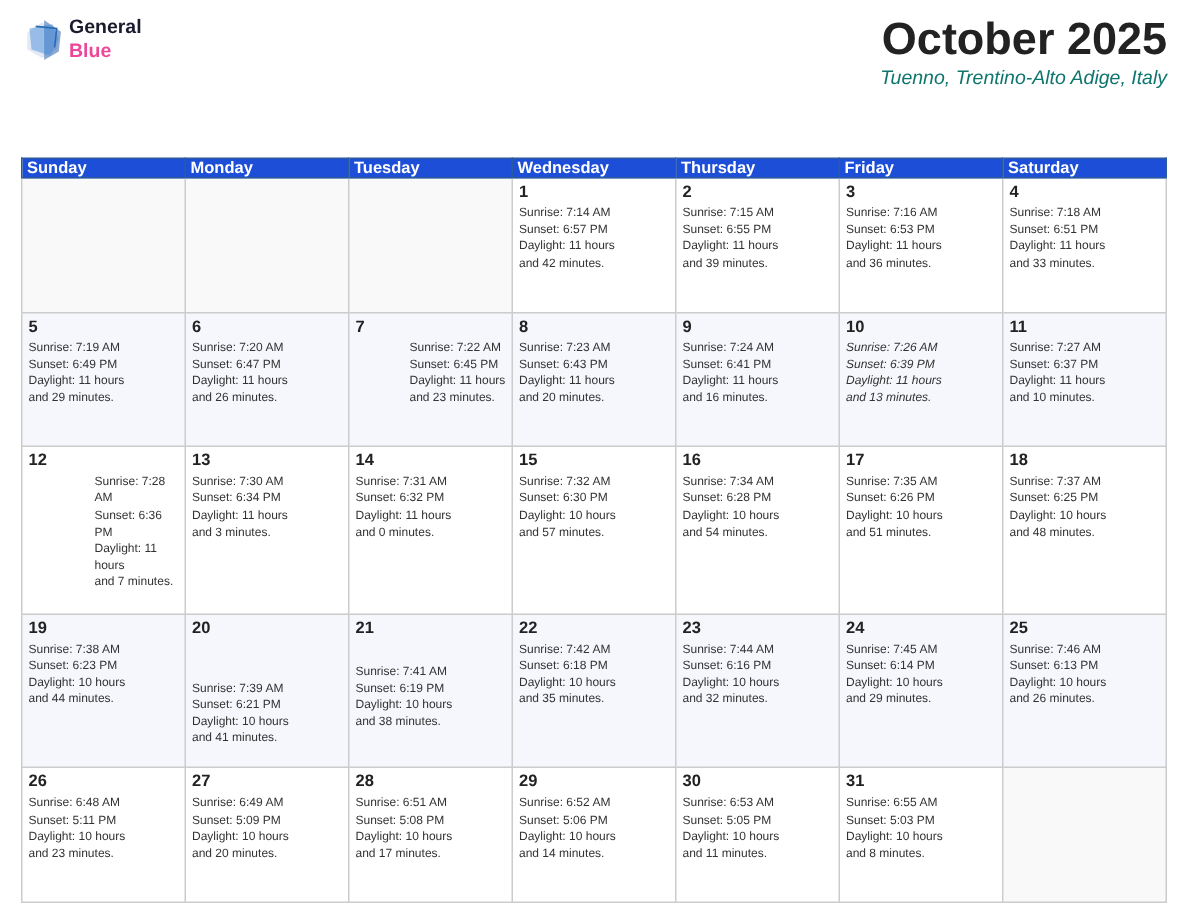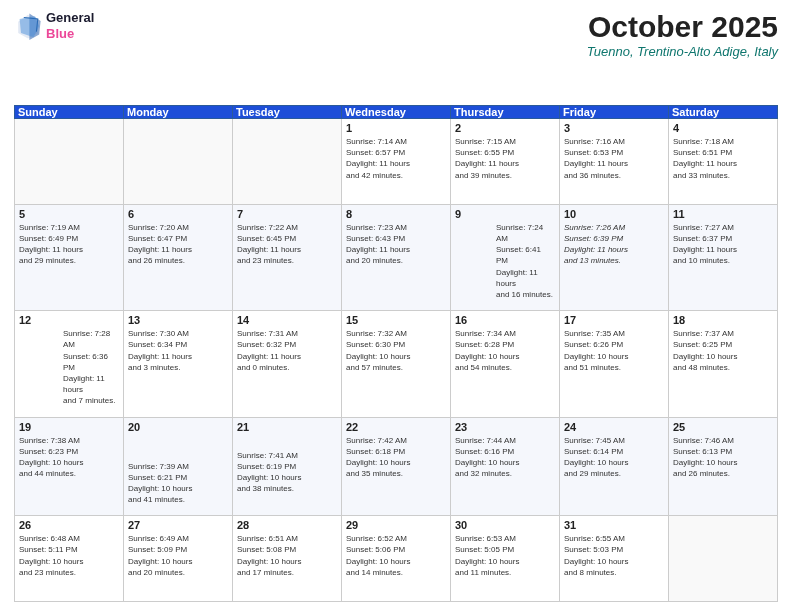--- a/index.html
+++ b/index.html
@@ -176,35 +176,35 @@
           </td>
           <td>
             <span class="day-number">6</span>
             <div class="cell-text" style="white-space: pre-line;">Sunrise: 7:20 AM
 Sunset: 6:47 PM
 Daylight: 11 hours
 and 26 minutes.</div>
           </td>
           <td>
             <span class="day-number">7</span>
-            <div class="cell-text" style="white-space: pre-line;">Sunrise: 7:22 AM
+            <div class="cell-text" style="white-space: pre-line; margin-left: 36px;">Sunrise: 7:22 AM
 Sunset: 6:45 PM
 Daylight: 11 hours
 and 23 minutes.</div>
           </td>
           <td>
             <span class="day-number">8</span>
             <div class="cell-text" style="white-space: pre-line;">Sunrise: 7:23 AM
 Sunset: 6:43 PM
 Daylight: 11 hours
 and 20 minutes.</div>
           </td>
           <td>
             <span class="day-number">9</span>
-            <div class="cell-text" style="white-space: pre-line; margin-left: 41px;">Sunrise: 7:24 AM
+            <div class="cell-text" style="white-space: pre-line;">Sunrise: 7:24 AM
 Sunset: 6:41 PM
 Daylight: 11 hours
 and 16 minutes.</div>
           </td>
           <td>
             <span class="day-number">10</span>
             <div class="cell-text" style="white-space: pre-line; font-style: italic;">Sunrise: 7:26 AM
 Sunset: 6:39 PM
 Daylight: 11 hours
 and 13 minutes.</div>

